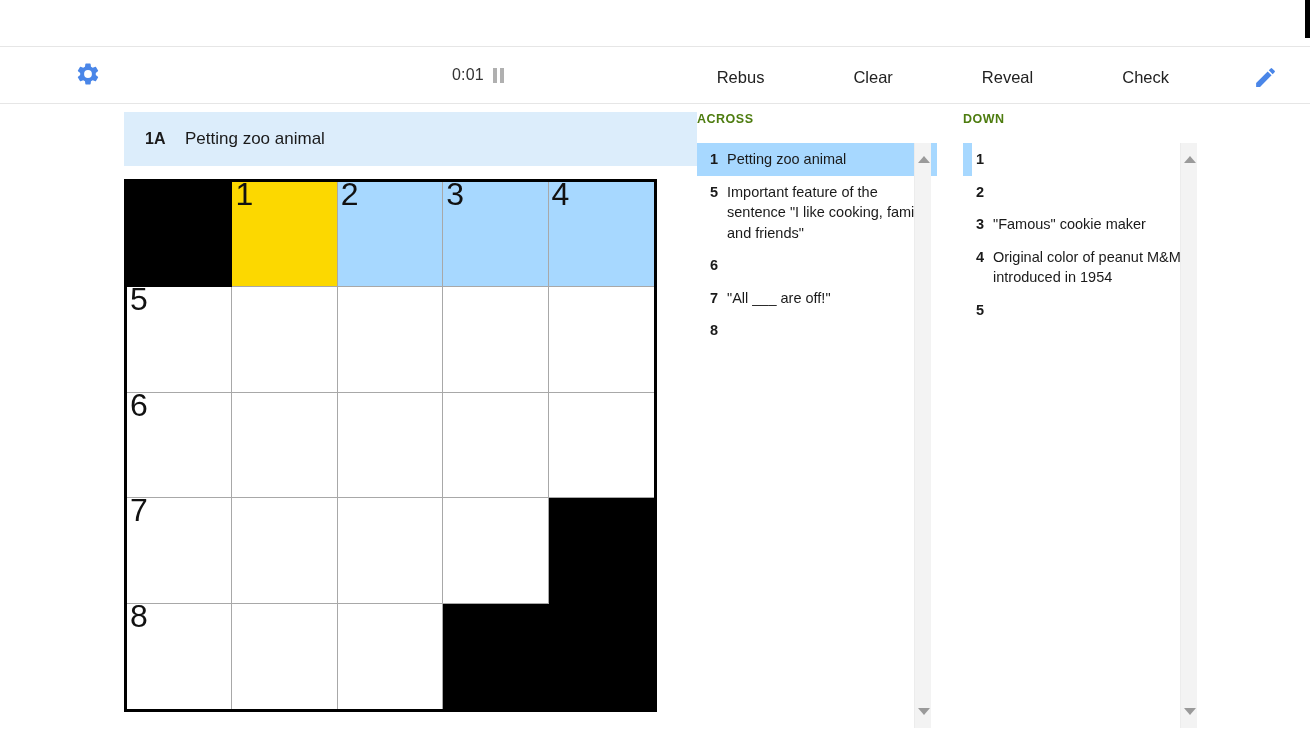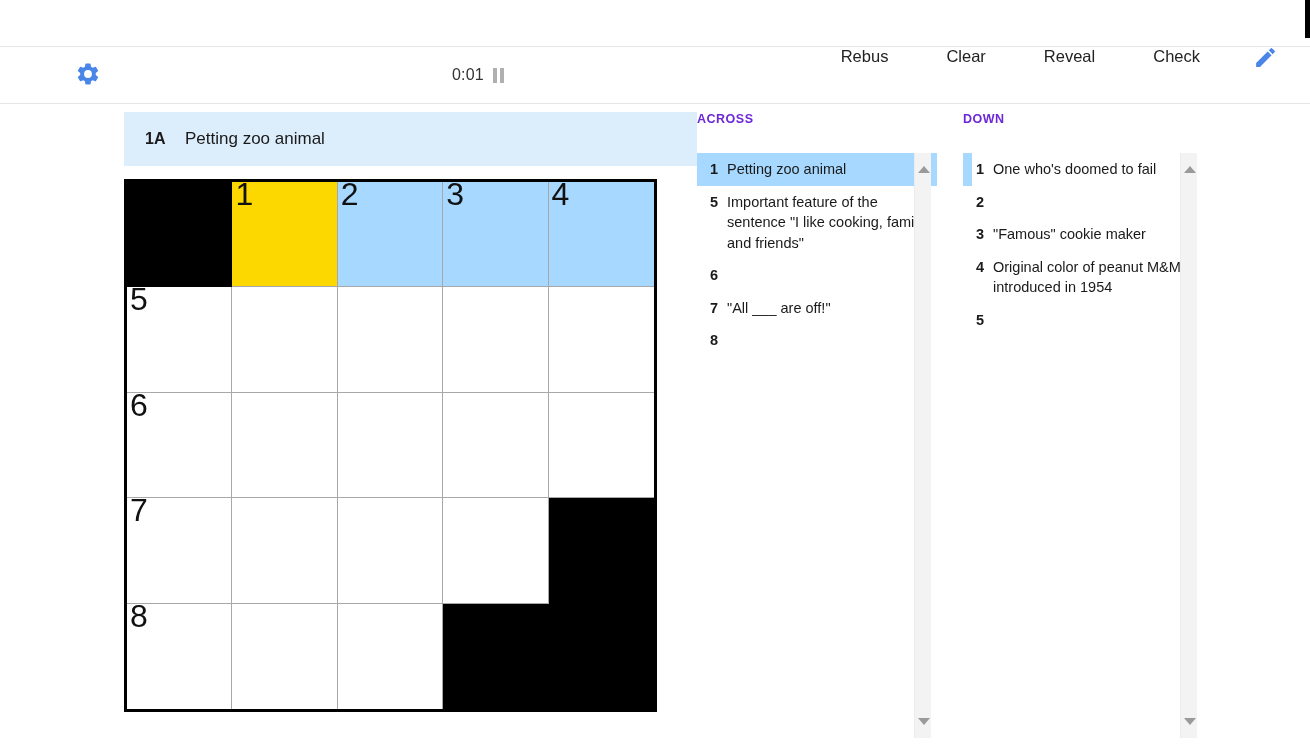--- a/index.html
+++ b/index.html
@@ -58,23 +58,23 @@
     display: flex; gap: 3px; cursor: pointer;
   }
   #pause-icon i {
     display: block;
     width: 4px; height: 15px;
     background: #b0b0b0;
   }
 
   #tool-buttons {
     position: absolute;
-    right: 30px; top: 42px;
+    right: 30px; top: 58px;
     height: 34px;
-    display: flex; align-items: flex-start;
+    display: flex; align-items: flex-end; gap: 31px;
   }
   .tool-btn {
     font-size: 16.5px;
     color: #222222;
     background: none;
     border: none;
     padding: 5px 10px;
     margin-left: 38px;
     cursor: pointer;
     font-family: "Liberation Sans", sans-serif;
@@ -148,23 +148,23 @@
   }
 
   
   .clue-panel { position: absolute; top: 112px; }
   #across-panel { left: 697px; width: 240px; }
   #down-panel   { left: 963px; width: 240px; }
 
   .panel-title {
     font-size: 12.5px;
     font-weight: bold;
-    color: #6d28d9;
+    color: #4d7c0f;
     letter-spacing: .5px;
-    margin-bottom: 26px;
+    margin-bottom: 16px;
     height: 15px;
   }
   .clue-list {
     position: relative;
     width: 240px;
     height: 585px;
   }
   .clue-item {
     display: flex;
     align-items: flex-start;
@@ -342,21 +342,20 @@
         </div>
     </div>
   </div>
 </div>
 
 <div id="down-panel" class="clue-panel">
   <div class="panel-title">DOWN</div>
   <div class="clue-list" id="down-list">
     <div class="clue-item active-down">
         <span class="clue-num">1</span>
-        <span class="clue-text">One who's doomed to fail</span>
       </div>
       <div class="clue-item">
         <span class="clue-num">2</span>
       </div>
       <div class="clue-item">
         <span class="clue-num">3</span>
         <span class="clue-text">"Famous" cookie maker</span>
       </div>
       <div class="clue-item">
         <span class="clue-num">4</span>

